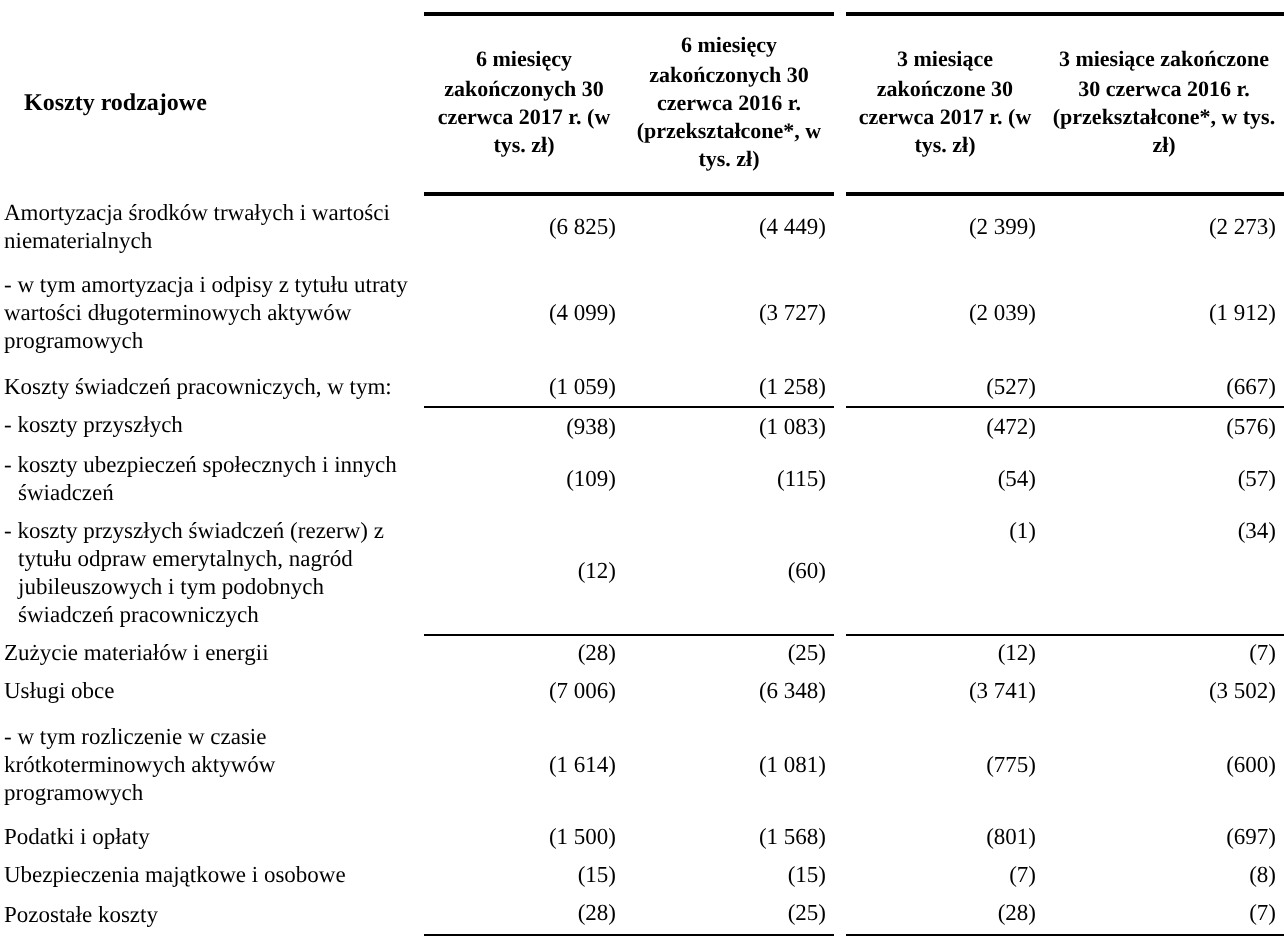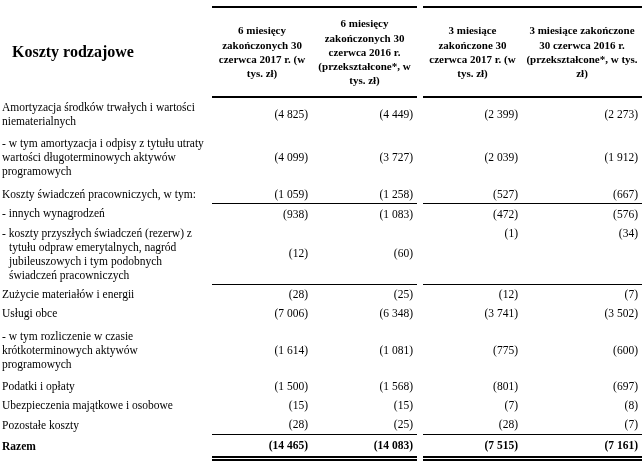--- a/index.html
+++ b/index.html
@@ -28,21 +28,21 @@
   thead th {
     font-weight: bold;
     font-size: 11px;
     line-height: 1.3;
     height: 84px;
     vertical-align: middle;
     padding: 2px 2px;
   }
   thead th.c-label {
     text-align: left;
-    font-size: 16px;
+    font-size: 12px;
     padding-left: 12px;
     border: none;
   }
   thead th.c-num {
     text-align: center;
     border-top: 2px solid #000;
     border-bottom: 2px solid #000;
   }
   thead th.c-gap { border: none; padding: 0; }
 
@@ -95,21 +95,21 @@
         <th class="c-num">6 miesięcy zakończonych 30 czerwca 2017 r. (w tys. zł)</th>
         <th class="c-num">6 miesięcy zakończonych 30 czerwca 2016 r. (przekształcone*, w tys. zł)</th>
         <th class="c-gap"></th>
         <th class="c-num">3 miesiące zakończone 30 czerwca 2017 r. (w tys. zł)</th>
         <th class="c-num">3 miesiące zakończone 30 czerwca 2016 r. (przekształcone*, w tys. zł)</th>
       </tr>
     </thead>
     <tbody id="table-body">
         <tr>
           <td class="c-label">Amortyzacja środków trwałych i wartości niematerialnych</td>
-          <td class="c-num">(4 825)</td>
+          <td class="c-num">(6 825)</td>
           <td class="c-num">(4 449)</td>
           <td class="c-gap"></td>
           <td class="c-num">(2 399)</td>
           <td class="c-num">(2 273)</td>
         </tr>
         <tr class="italic-row">
           <td class="c-label">- w tym amortyzacja i odpisy z tytułu utraty wartości długoterminowych aktywów programowych</td>
           <td class="c-num">(4 099)</td>
           <td class="c-num">(3 727)</td>
           <td class="c-gap"></td>
@@ -118,26 +118,34 @@
         </tr>
         <tr class="rule-below">
           <td class="c-label">Koszty świadczeń pracowniczych, w tym:</td>
           <td class="c-num">(1 059)</td>
           <td class="c-num">(1 258)</td>
           <td class="c-gap"></td>
           <td class="c-num">(527)</td>
           <td class="c-num">(667)</td>
         </tr>
         <tr>
-          <td class="c-label hang">- innych wynagrodzeń</td>
+          <td class="c-label hang">- koszty przyszłych</td>
           <td class="c-num">(938)</td>
           <td class="c-num">(1 083)</td>
           <td class="c-gap"></td>
           <td class="c-num">(472)</td>
           <td class="c-num">(576)</td>
+        </tr>
+        <tr>
+          <td class="c-label hang">- koszty ubezpieczeń społecznych i innych świadczeń</td>
+          <td class="c-num">(109)</td>
+          <td class="c-num">(115)</td>
+          <td class="c-gap"></td>
+          <td class="c-num">(54)</td>
+          <td class="c-num">(57)</td>
         </tr>
         <tr class="rule-below">
           <td class="c-label hang">- koszty przyszłych świadczeń (rezerw) z tytułu odpraw emerytalnych, nagród jubileuszowych i tym podobnych świadczeń pracowniczych</td>
           <td class="c-num">(12)</td>
           <td class="c-num">(60)</td>
           <td class="c-gap"></td>
           <td class="c-num v-top">(1)</td>
           <td class="c-num v-top">(34)</td>
         </tr>
         <tr>

